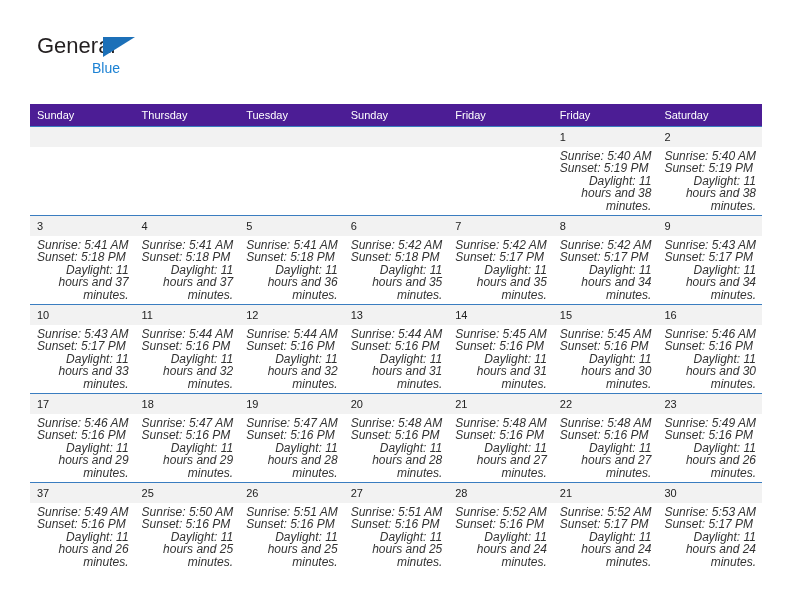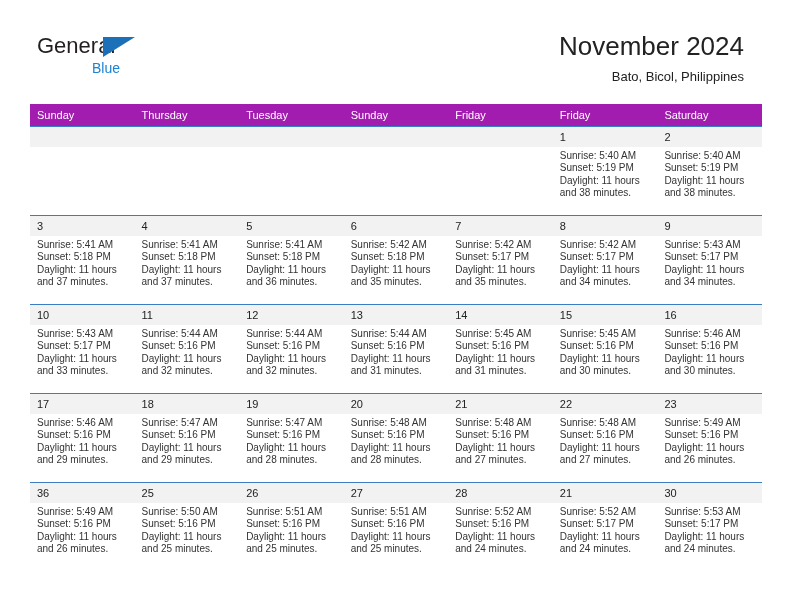--- a/index.html
+++ b/index.html
@@ -20,21 +20,21 @@
     width: 792px;
     height: 612px;
     box-sizing: border-box;
   }
 
   
   .header {
     position: absolute;
     top: 30px;
     left: 30px;
-    right: 48px;
+    right: 28px;
     height: 70px;
   }
   .logo {
     position: absolute;
     left: 2px;
     top: 4px;
     width: 180px;
     height: 58px;
   }
   .logo-general {
@@ -92,21 +92,21 @@
   
   .calendar {
     position: absolute;
     top: 104px;
     left: 30px;
     width: 732px;
     border-collapse: collapse;
     table-layout: fixed;
   }
   .calendar th {
-    background: #a21caf;
+    background: #4c1d95;
     color: #ffffff;
     font-size: 11px;
     font-weight: normal;
     text-align: left;
     padding: 5px 0 5px 7px;
     height: 11px;
     border: none;
   }
   .calendar td {
     vertical-align: top;
@@ -123,48 +123,46 @@
     color: #222222;
     padding: 4px 0 4px 7px;
     height: 12px;
     line-height: 12px;
   }
   .daynum.empty {
     color: transparent;
   }
   .cellbody {
     padding: 3px 6px 0 7px;
-    font-size: 10px;
+    font-size: 12px;
     line-height: 12.4px;
     color: #333333;
+    font-style: italic;
   }
   .cellbody div {
     white-space: nowrap;
   }
   .cellbody .wrap {
     white-space: normal;
+    text-align: right;
   }
 </style>
 </head>
 <body>
 
 <div class="page">
 
   <div class="header">
 
     <div class="logo">
       <span class="logo-row1 logo-general">General</span>
       <span class="logo-tri"></span>
       <span class="logo-blue">Blue</span>
     </div>
 
-    <div class="title-block">
-      <div class="cal-title">November 2024</div>
-      <div class="cal-sub">Bato, Bicol, Philippines</div>
-    </div>
 
   </div>
 
   <table class="calendar">
     <thead>
       <tr>
         <th>Sunday</th>
         <th>Thursday</th>
         <th>Tuesday</th>
         <th>Sunday</th>
@@ -376,21 +374,21 @@
             <div class="daynum">23</div>
             <div class="cellbody">
               <div>Sunrise: 5:49 AM</div>
               <div>Sunset: 5:16 PM</div>
               <div class="wrap">Daylight: 11 hours and 26 minutes.</div>
             </div>
           </td>
         </tr>
         <tr>
           <td>
-            <div class="daynum">36</div>
+            <div class="daynum">37</div>
             <div class="cellbody">
               <div>Sunrise: 5:49 AM</div>
               <div>Sunset: 5:16 PM</div>
               <div class="wrap">Daylight: 11 hours and 26 minutes.</div>
             </div>
           </td>
           <td>
             <div class="daynum">25</div>
             <div class="cellbody">
               <div>Sunrise: 5:50 AM</div>

